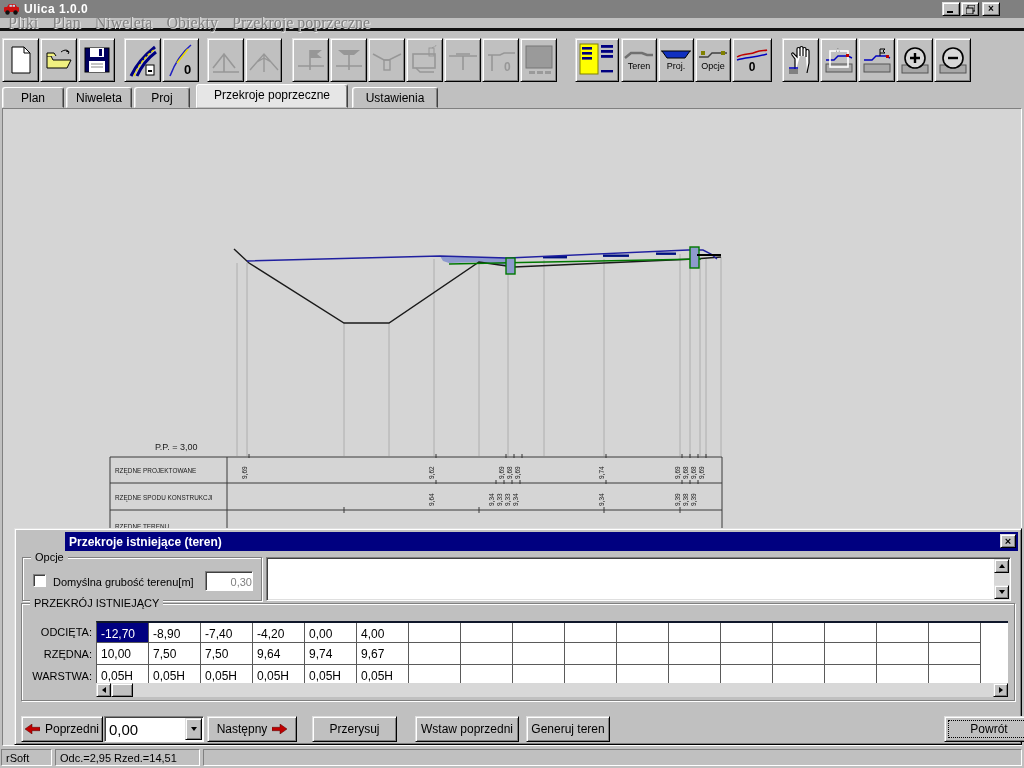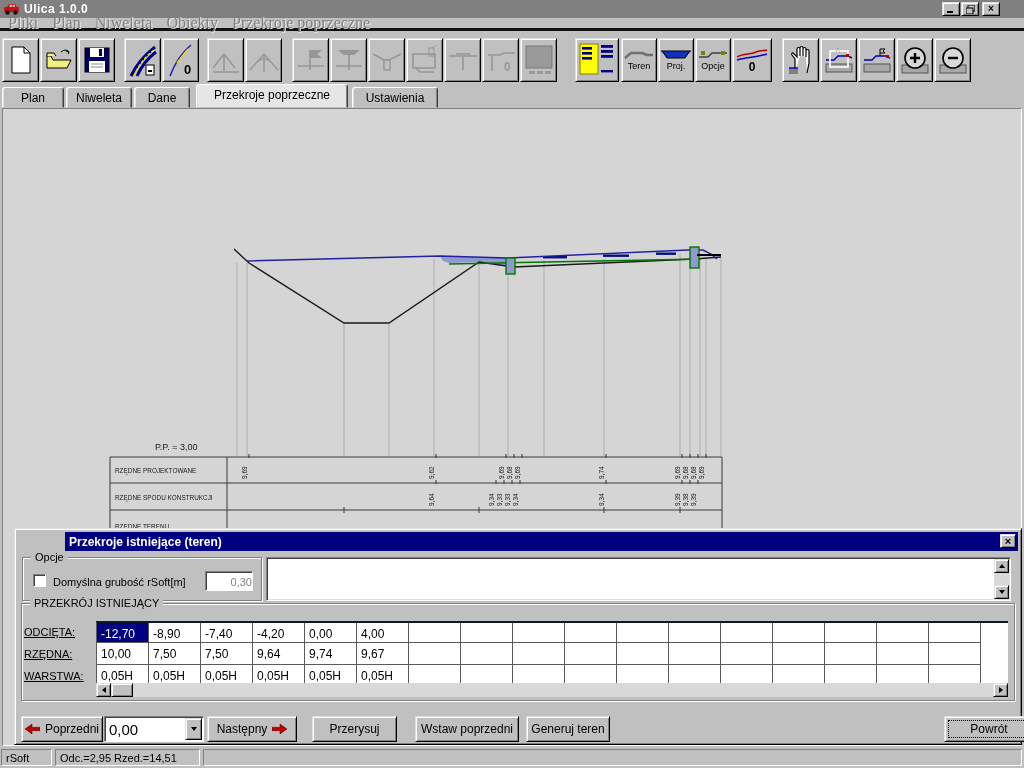--- a/index.html
+++ b/index.html
@@ -61,21 +61,21 @@
   .sbtn { background:#c0c0c0; border:1px solid; border-color:#dfdfdf #000 #000 #dfdfdf; box-shadow:inset 1px 1px 0 #fff, inset -1px -1px 0 #808080;
           display:flex; align-items:center; justify-content:center; }
   .arrow { width:0; height:0; border:3px solid transparent; }
   .arrow.up { border-bottom:4px solid #000; margin-top:-3px; }
   .arrow.dn { border-top:4px solid #000; margin-bottom:-3px; }
   .arrow.lf { border-right:4px solid #000; margin-left:-3px; }
   .arrow.rt { border-left:4px solid #000; margin-right:-3px; }
 
   
   .gridrow { position:absolute; left:74px; height:22px; display:flex; background:#fff; width:912px; overflow:hidden; }
-  .rowlabel { position:absolute; left:2px; width:68px; height:22px; font-size:11px; padding-top:5px;text-decoration:underline; }
+  .rowlabel { position:absolute; left:2px; width:68px; height:22px; font-size:11px; text-align:right; padding-top:5px; }
   .cell { width:52px; flex:0 0 52px; border-right:1px solid #5a5a5a; border-bottom:1px solid #5a5a5a; font-size:12px; padding:4px 0 0 4px; }
   .cell.sel { background:#000080; color:#fff; }
   .hscroll { position:absolute; left:74px; bottom:3px; height:14px; width:912px; background:#d8d8d8; display:flex; }
 
   
   .btn { position:absolute; height:26px; background:#c0c0c0; border:1px solid; border-color:#dfdfdf #000 #000 #dfdfdf;
          box-shadow:inset 1px 1px 0 #fff, inset -1px -1px 0 #808080; font-size:12px;
          display:flex; align-items:center; justify-content:center; gap:5px; font-family:"Liberation Sans",sans-serif; }
   .btn.focusdot::after { content:""; position:absolute; inset:3px; border:1px dotted #000; }
   .combo { position:absolute; height:26px; background:#fff; border:1px solid; border-color:#808080 #fff #fff #808080;
@@ -298,21 +298,21 @@
         <rect x="2" y="20" width="26" height="8" fill="#a8a8a8" stroke="#555"></rect>
         <circle cx="15" cy="13" r="10" fill="#d8d8d8" stroke="#000" stroke-width="1.6"></circle>
         <path d="M10 13 H20" stroke="#000" stroke-width="2.4"></path>
       </svg>
   </div>
 </div>
 
 <div class="tabbar">
   <div class="tab" style="left:2px;width:62px">Plan</div>
   <div class="tab" style="left:66px;width:66px">Niweleta</div>
-  <div class="tab" style="left:134px;width:56px">Dane</div>
+  <div class="tab" style="left:134px;width:56px">Proj</div>
   <div class="tab active" style="left:196px;width:152px">Przekroje poprzeczne</div>
   <div class="tab" style="left:352px;width:86px">Ustawienia</div>
 </div>
 
 <div class="canvas">
   <svg id="profile-svg" width="1016" height="420" viewBox="0 0 1016 420">
 
     <g stroke="#aeaeae" stroke-width="1">
       <line x1="234" y1="154" x2="234" y2="347"></line>
         <line x1="244" y1="154" x2="244" y2="347"></line>
@@ -405,21 +405,21 @@
 
 <div class="dialog">
   <div class="dtitle">
     <span>Przekroje istniejące (teren)</span>
     <div class="dclose raised">×</div>
   </div>
 
   <div class="groupbox" style="left:7px;top:28px;width:240px;height:44px">
     <span class="legend">Opcje</span>
     <div class="checkbox" style="left:10px;top:16px"></div>
-    <span style="position:absolute;left:30px;top:18px;font-size:11px">Domyślna grubość rSoft[m]</span>
+    <span style="position:absolute;left:30px;top:18px;font-size:11px">Domyślna grubość terenu[m]</span>
     <input class="field" style="left: 182px; top: 13px; width: 48px; height: 20px;" readonly="" value="0,30">
   </div>
 
   <div class="listbox">
     <div class="vscroll">
       <div class="sbtn" style="position:absolute;top:0;left:0;width:15px;height:14px">
           <div class="arrow up"></div>
         </div>
       <div class="sbtn" style="position:absolute;bottom:0;left:0;width:15px;height:14px">
           <div class="arrow dn"></div>

